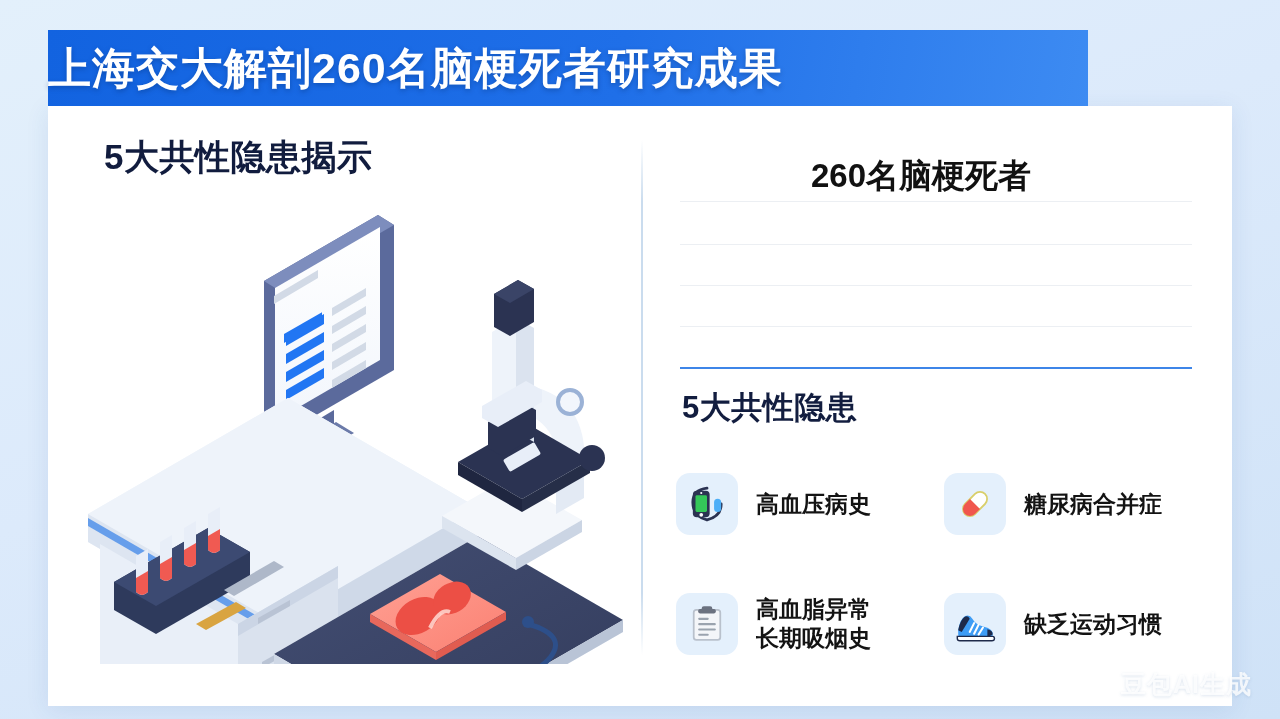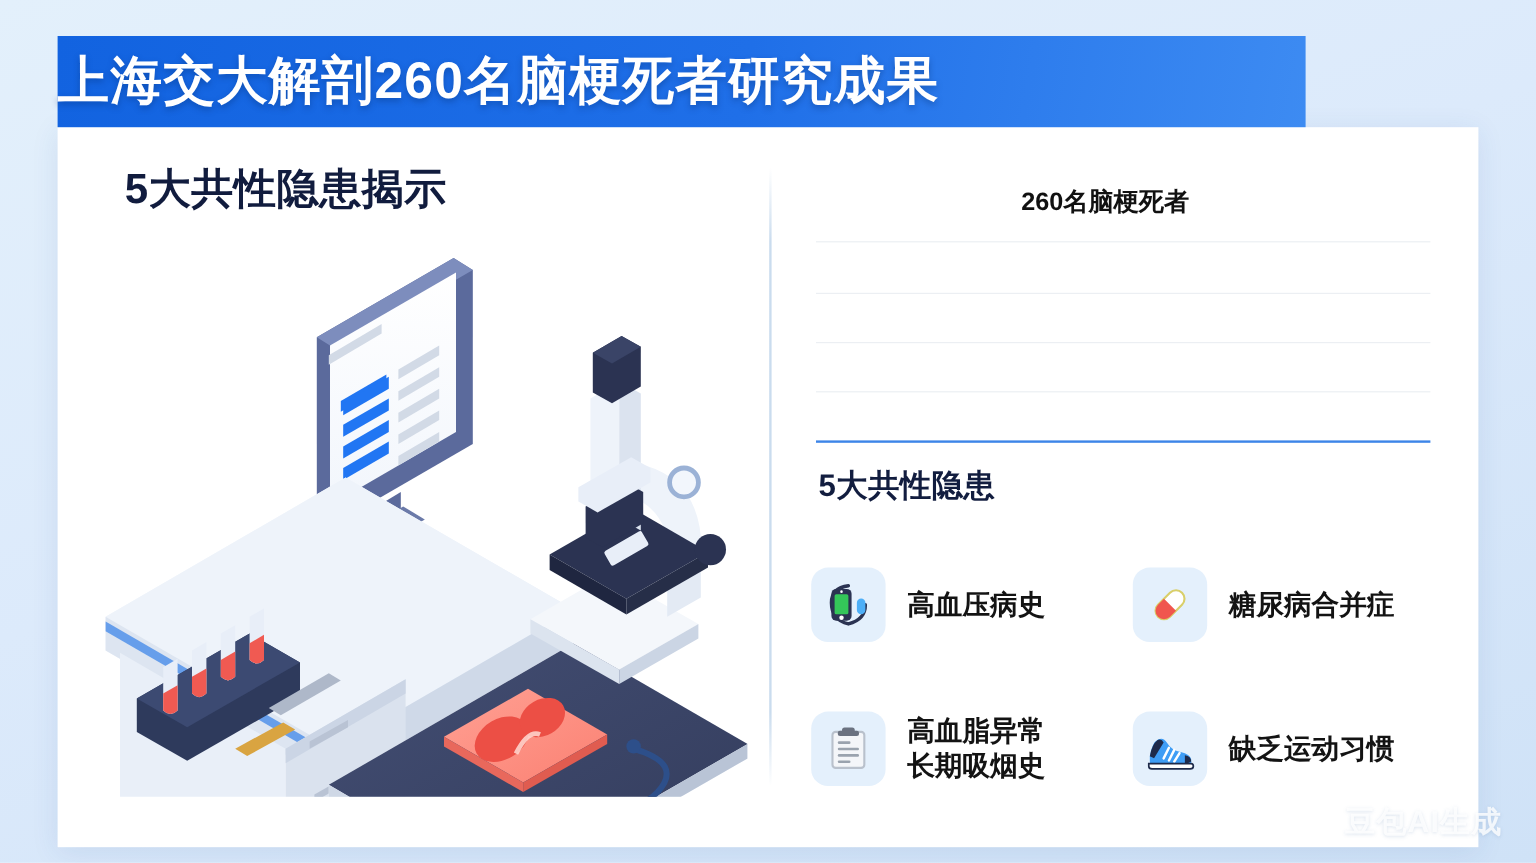--- a/index.html
+++ b/index.html
@@ -63,21 +63,21 @@
     left: 30px; top: 78px;
     width: 545px; height: 480px;
   }
 
   
   .chart-title {
     position: absolute;
     left: 593px; top: 48px;
     width: 560px;
     text-align: center;
-    font-size: 21px; font-weight: bold;
+    font-size: 33px; font-weight: bold;
     color: #111111;
     white-space: nowrap;
   }
   .chart {
     position: absolute;
     left: 632px; top: 95px;
     width: 512px; height: 168px;
   }
   .grid-line {
     position: absolute; left: 0; width: 100%; height: 1px;
@@ -94,21 +94,21 @@
   }
   .bar-slot { flex: 1 1 0; display: flex; justify-content: center; }
   .bar {
     width: 57%;
     background: linear-gradient(to bottom, #2b80f0 0%, #1f74ef 60%, #2a7ff0 100%);
   }
 
   .hidden-head {
     position: absolute;
     left: 634px; top: 281px;
-    font-size: 26px; font-weight: bold;
+    font-size: 31px; font-weight: bold;
     color: #121d3f;
     letter-spacing: .5px;
     white-space: nowrap;
   }
 
   .items {
     position: absolute;
     left: 628px; top: 338px;
     width: 556px;
     display: grid;

